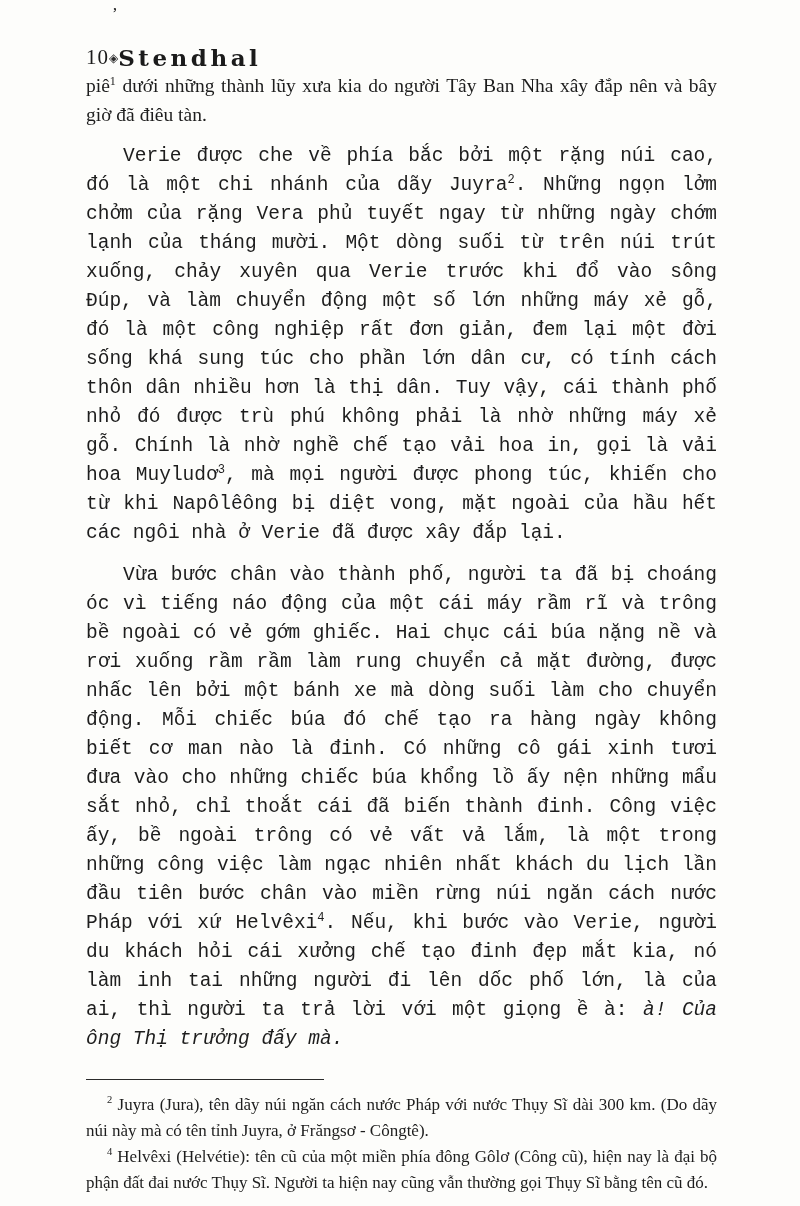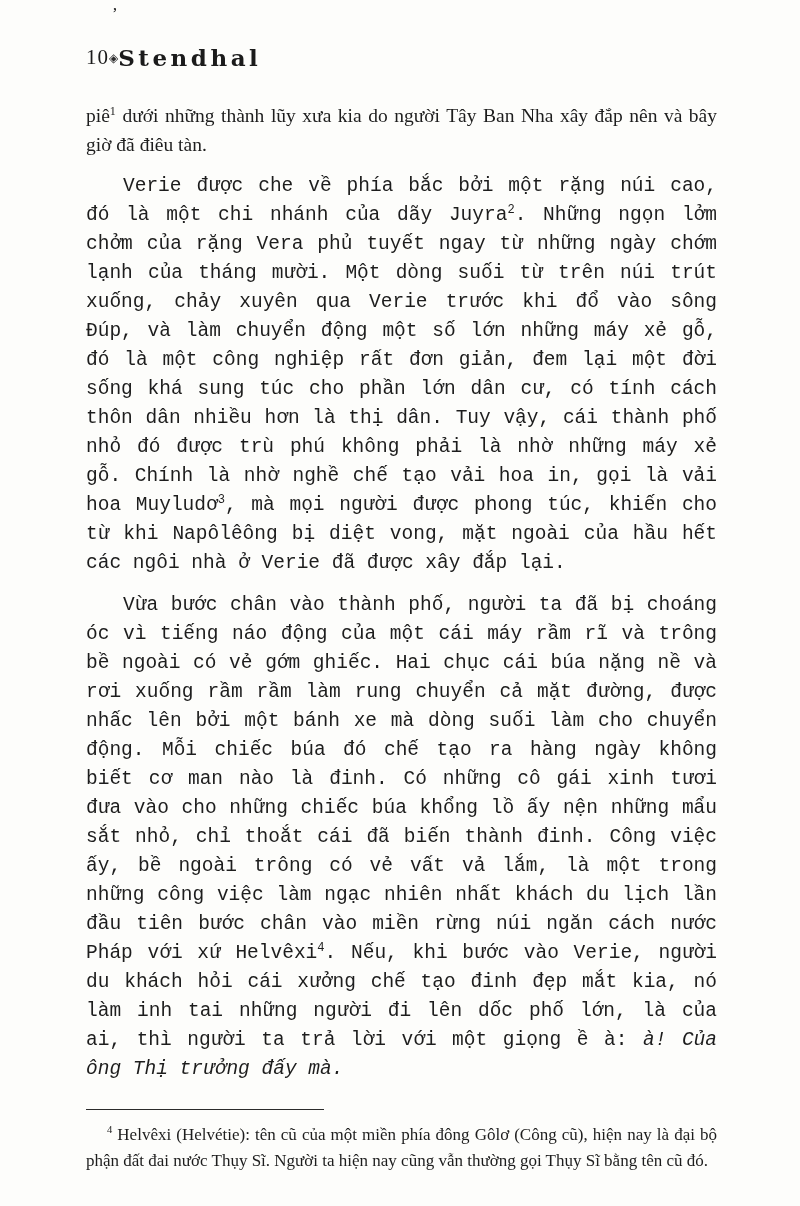--- a/index.html
+++ b/index.html
@@ -36,21 +36,21 @@
     color: #2a2a2a;
     transform: translateY(1px);
   }
   .author {
     font-family: "DejaVu Serif", serif;
     font-weight: bold;
     font-size: 23px;
     letter-spacing: 3.5px;
     color: #1b1b1b;
   }
-  .body-text { margin-top: 30px; }
+  .body-text { }
   .para {
     font-size: 19.5px;
     line-height: 29px;
     text-align: justify;
     color: #1d1d1d;
   }
   .para + .para { margin-top: 13px; font-family: Liberation Mono, monospace; }
   .para.indent { text-indent: 37px; }
   sup.fn-ref {
     font-size: 0.62em;
@@ -88,16 +88,17 @@
 
   <main class="body-text">
       <p class="para"><span>piê</span><sup class="fn-ref">1</sup><span> dưới những thành lũy xưa kia do người Tây Ban Nha xây đắp nên và bây giờ đã điêu tàn.</span></p>
       <p class="para indent"><span>Verie được che về phía bắc bởi một rặng núi cao, đó là một chi nhánh của dãy Juyra</span><sup class="fn-ref">2</sup><span>. Những ngọn lởm chởm của rặng Vera phủ tuyết ngay từ những ngày chớm lạnh của tháng mười. Một dòng suối từ trên núi trút xuống, chảy xuyên qua Verie trước khi đổ vào sông Đúp, và làm chuyển động một số lớn những máy xẻ gỗ, đó là một công nghiệp rất đơn giản, đem lại một đời sống khá sung túc cho phần lớn dân cư, có tính cách thôn dân nhiều hơn là thị dân. Tuy vậy, cái thành phố nhỏ đó được trù phú không phải là nhờ những máy xẻ gỗ. Chính là nhờ nghề chế tạo vải hoa in, gọi là vải hoa Muyludơ</span><sup class="fn-ref">3</sup><span>, mà mọi người được phong túc, khiến cho từ khi Napôlêông bị diệt vong, mặt ngoài của hầu hết các ngôi nhà ở Verie đã được xây đắp lại.</span></p>
       <p class="para indent"><span>Vừa bước chân vào thành phố, người ta đã bị choáng óc vì tiếng náo động của một cái máy rầm rĩ và trông bề ngoài có vẻ gớm ghiếc. Hai chục cái búa nặng nề và rơi xuống rầm rầm làm rung chuyển cả mặt đường, được nhấc lên bởi một bánh xe mà dòng suối làm cho chuyển động. Mỗi chiếc búa đó chế tạo ra hàng ngày không biết cơ man nào là đinh. Có những cô gái xinh tươi đưa vào cho những chiếc búa khổng lồ ấy nện những mẩu sắt nhỏ, chỉ thoắt cái đã biến thành đinh. Công việc ấy, bề ngoài trông có vẻ vất vả lắm, là một trong những công việc làm ngạc nhiên nhất khách du lịch lần đầu tiên bước chân vào miền rừng núi ngăn cách nước Pháp với xứ Helvêxi</span><sup class="fn-ref">4</sup><span>. Nếu, khi bước vào Verie, người du khách hỏi cái xưởng chế tạo đinh đẹp mắt kia, nó làm inh tai những người đi lên dốc phố lớn, là của ai, thì người ta trả lời với một giọng ề à: </span><em>à! Của ông Thị trưởng đấy mà.</em></p>
     </main>
 
   <div class="footnote-rule"></div>
 
   <section class="footnotes">
+      <p class="footnote"><sup class="fn-ref">2</sup><span> Juyra (Jura), tên dãy núi ngăn cách nước Pháp với nước Thụy Sĩ dài 300 km. (Do dãy núi này mà có tên tỉnh Juyra, ở Frăngsơ - Côngtê).</span></p>
       <p class="footnote"><sup class="fn-ref">4</sup><span> Helvêxi (Helvétie): tên cũ của một miền phía đông Gôlơ (Công cũ), hiện nay là đại bộ phận đất đai nước Thụy Sĩ. Người ta hiện nay cũng vẫn thường gọi Thụy Sĩ bằng tên cũ đó.</span></p>
     </section>
 
 </div>
 
 </body></html>

